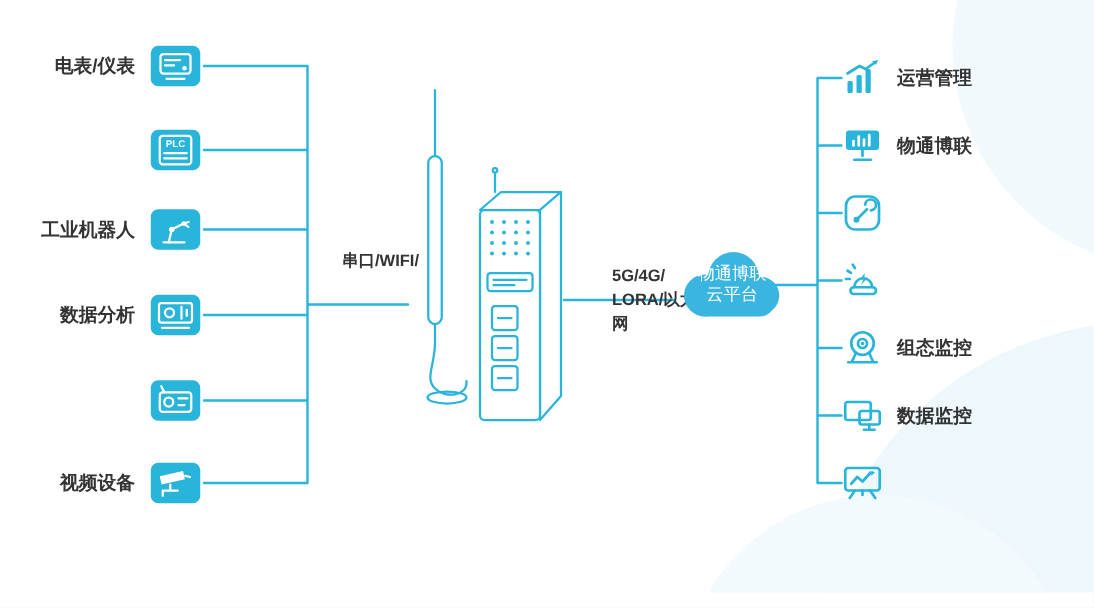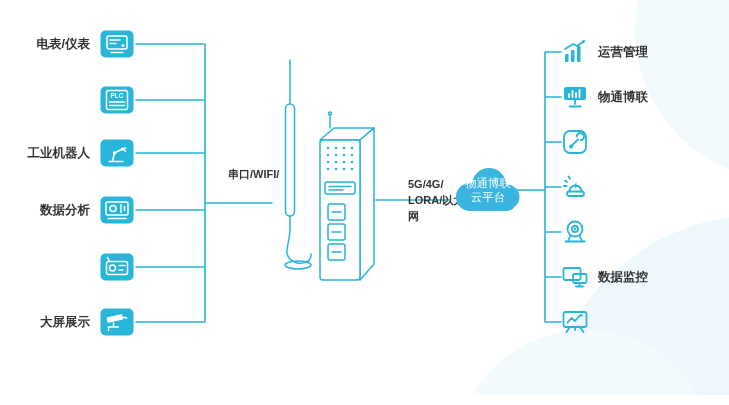--- a/index.html
+++ b/index.html
@@ -45,21 +45,21 @@
     <path d="M136 44H205 M136 100H205 M136 153H205 M136 210H205 M136 267H205 M136 322H205
              M205 44V322 M205 203H272
              M376 200H450 M516 190H545
              M545 52V322
              M545 52H561 M545 97H561 M545 142H561 M545 187H561 M545 232H561 M545 277H561 M545 322H561"></path>
   </svg>
 
   <div class="lbl left" style="top:30px">电表/仪表</div>
   <div class="lbl left" style="top:139px">工业机器人</div>
   <div class="lbl left" style="top:196px">数据分析</div>
-  <div class="lbl left" style="top:308px">大屏展示</div>
+  <div class="lbl left" style="top:308px">视频设备</div>
 
   <svg class="icon-left" style="top:30px" viewBox="0 0 34 28">
     <rect class="bg" x="0.5" y="0.5" width="33" height="27" rx="5"></rect>
     <rect class="wd" x="7" y="6" width="20" height="13" rx="2"></rect>
     <path class="wd" d="M10 10h10M10 13.5h6"></path>
     <circle class="wf" cx="23" cy="15.5" r="1.5"></circle>
     <path class="wd" d="M11 22.5h12"></path>
   </svg>
   <svg class="icon-left" style="top:86px" viewBox="0 0 34 28">
     <rect class="bg" x="0.5" y="0.5" width="33" height="27" rx="5"></rect>
@@ -191,15 +191,16 @@
   </svg>
   <svg class="icon-right" style="top:307px" viewBox="0 0 30 30">
     <rect class="st" x="3.5" y="5" width="23" height="15" rx="2"></rect>
     <path class="st" d="M7.5 15.5l4-4.5 3.5 3 5.5-6"></path>
     <path class="fl" d="M21.5 7l-1 3.2 2.8-2z"></path>
     <path class="st" d="M10 20l-3.5 5M20 20l3.5 5M15 20v3"></path>
   </svg>
 
   <div class="lbl right" style="top:37px">运营管理</div>
   <div class="lbl right" style="top:82px">物通博联</div>
+  <div class="lbl right" style="top:217px">组态监控</div>
   <div class="lbl right" style="top:262px">数据监控</div>
 
 </div>
 
 </body></html>

